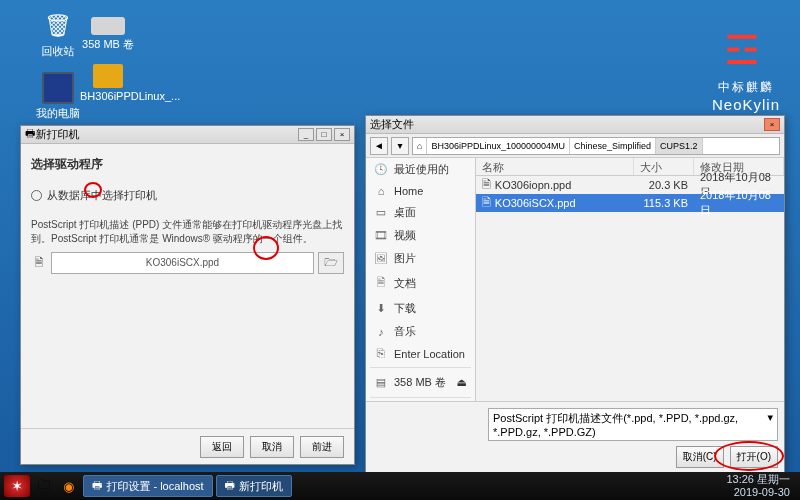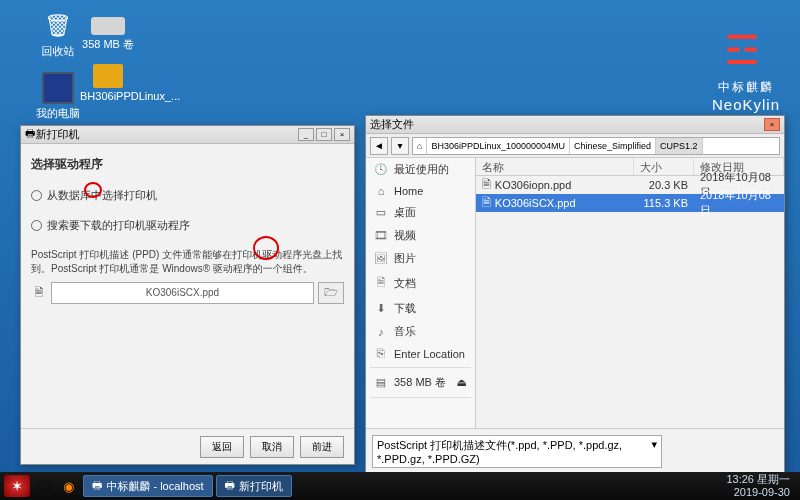--- a/index.html
+++ b/index.html
@@ -48,21 +48,21 @@
 .side .sep{height:1px;background:#ddd;margin:3px 4px}
 .files{flex:1;display:flex;flex-direction:column}
 .cols{display:flex;height:18px;border-bottom:1px solid #ccc;background:#f2f2f2;font-size:9px;color:#555}
 .cols span{padding:2px 6px;border-right:1px solid #ddd}
 .cols .n{flex:1}.cols .s{width:60px}.cols .d{width:90px}
 .frow{display:flex;height:18px;font-size:9px;color:#333;align-items:center}
 .frow.sel{background:#3b7dd8;color:#fff}
 .frow .n{flex:1;padding:0 6px;display:flex;align-items:center;gap:4px}
 .frow .s{width:60px;text-align:right;padding:0 6px}
 .frow .d{width:90px;padding:0 6px}
-.w2-foot{border-top:1px solid #ccc;padding:6px;display:flex;flex-direction:row;gap:5px;background:#f2f2f2}
+.w2-foot{border-top:1px solid #ccc;padding:6px;display:flex;flex-direction:column;gap:5px;background:#f2f2f2}
 .filter-row{display:flex;justify-content:flex-end}
 .filter{border:1px solid #aaa;background:#fff;padding:2px 4px;font-size:9px;width:290px;display:flex;justify-content:space-between}
 .btn-row{display:flex;justify-content:flex-end;gap:6px;position:relative}
 .ellipse{position:absolute;right:-6px;top:-5px;width:70px;height:30px;border:2px solid #d00;border-radius:50%}
 .taskbar{position:absolute;left:0;right:0;bottom:0;height:28px;background:linear-gradient(#1a1a1a,#0a0a0a);display:flex;align-items:center;padding:0 4px;gap:3px}
 .start{width:26px;height:22px;background:radial-gradient(circle,#d33,#800);border-radius:3px;display:flex;align-items:center;justify-content:center;color:#fff;font-size:14px}
 .tb-ico{width:22px;height:22px;display:flex;align-items:center;justify-content:center;font-size:13px}
 .task{height:22px;padding:0 8px;background:#2e5a8f;border:1px solid #4477aa;border-radius:2px;color:#fff;font-size:10px;display:flex;align-items:center;gap:4px}
 .task.act{background:#244a77}
 .tray{margin-left:auto;color:#cde;font-size:9px;text-align:right;line-height:1.2;padding-right:6px}
@@ -103,24 +103,20 @@
       <div class="b">□</div>
       <div class="b">×</div>
     </div>
   </div>
   <div class="body" style="position:relative">
     <div class="hdr">选择驱动程序</div>
     <div class="radio-row">
         <span class="radio"></span>
         <span>从数据库中选择打印机</span>
       </div>
-    <div class="radio-row">
-        <span class="radio"></span>
-        <span>搜索要下载的打印机驱动程序</span>
-      </div>
     <div class="desc">PostScript 打印机描述 (PPD) 文件通常能够在打印机驱动程序光盘上找到。PostScript 打印机通常是 Windows® 驱动程序的一个组件。</div>
     <div class="file-row">
       <span style="width:16px;text-align:center">🗎</span>
       <div class="file-input">KO306iSCX.ppd</div>
       <div class="file-btn">
           <span>🗁</span>
         </div>
     </div>
     <div class="circle c1"></div>
     <div class="circle c2"></div>
@@ -220,30 +216,35 @@
       </div>
     </div>
   </div>
   <div class="w2-foot">
     <div class="filter-row">
       <div class="filter">
           <span>PostScript 打印机描述文件(*.ppd, *.PPD, *.ppd.gz, *.PPD.gz, *.PPD.GZ)</span>
           <span>▾</span>
         </div>
     </div>
+    <div class="btn-row">
+      <div class="btn">取消(C)</div>
+      <div class="btn">打开(O)</div>
+      <div class="ellipse"></div>
+    </div>
   </div>
 </div>
 
 <div class="taskbar">
   <div class="start">✶</div>
   <div class="tb-ico">🗀</div>
   <div class="tb-ico" style="color:#f80">◉</div>
   <div class="task">
       <span>🖶</span>
-      <span>中标麒麟 - localhost</span>
+      <span>打印设置 - localhost</span>
     </div>
   <div class="task act">
       <span>🖶</span>
       <span>新打印机</span>
     </div>
   <div class="tray">
     <div>13:26 星期一</div>
     <div>2019-09-30</div>
   </div>
 </div>

